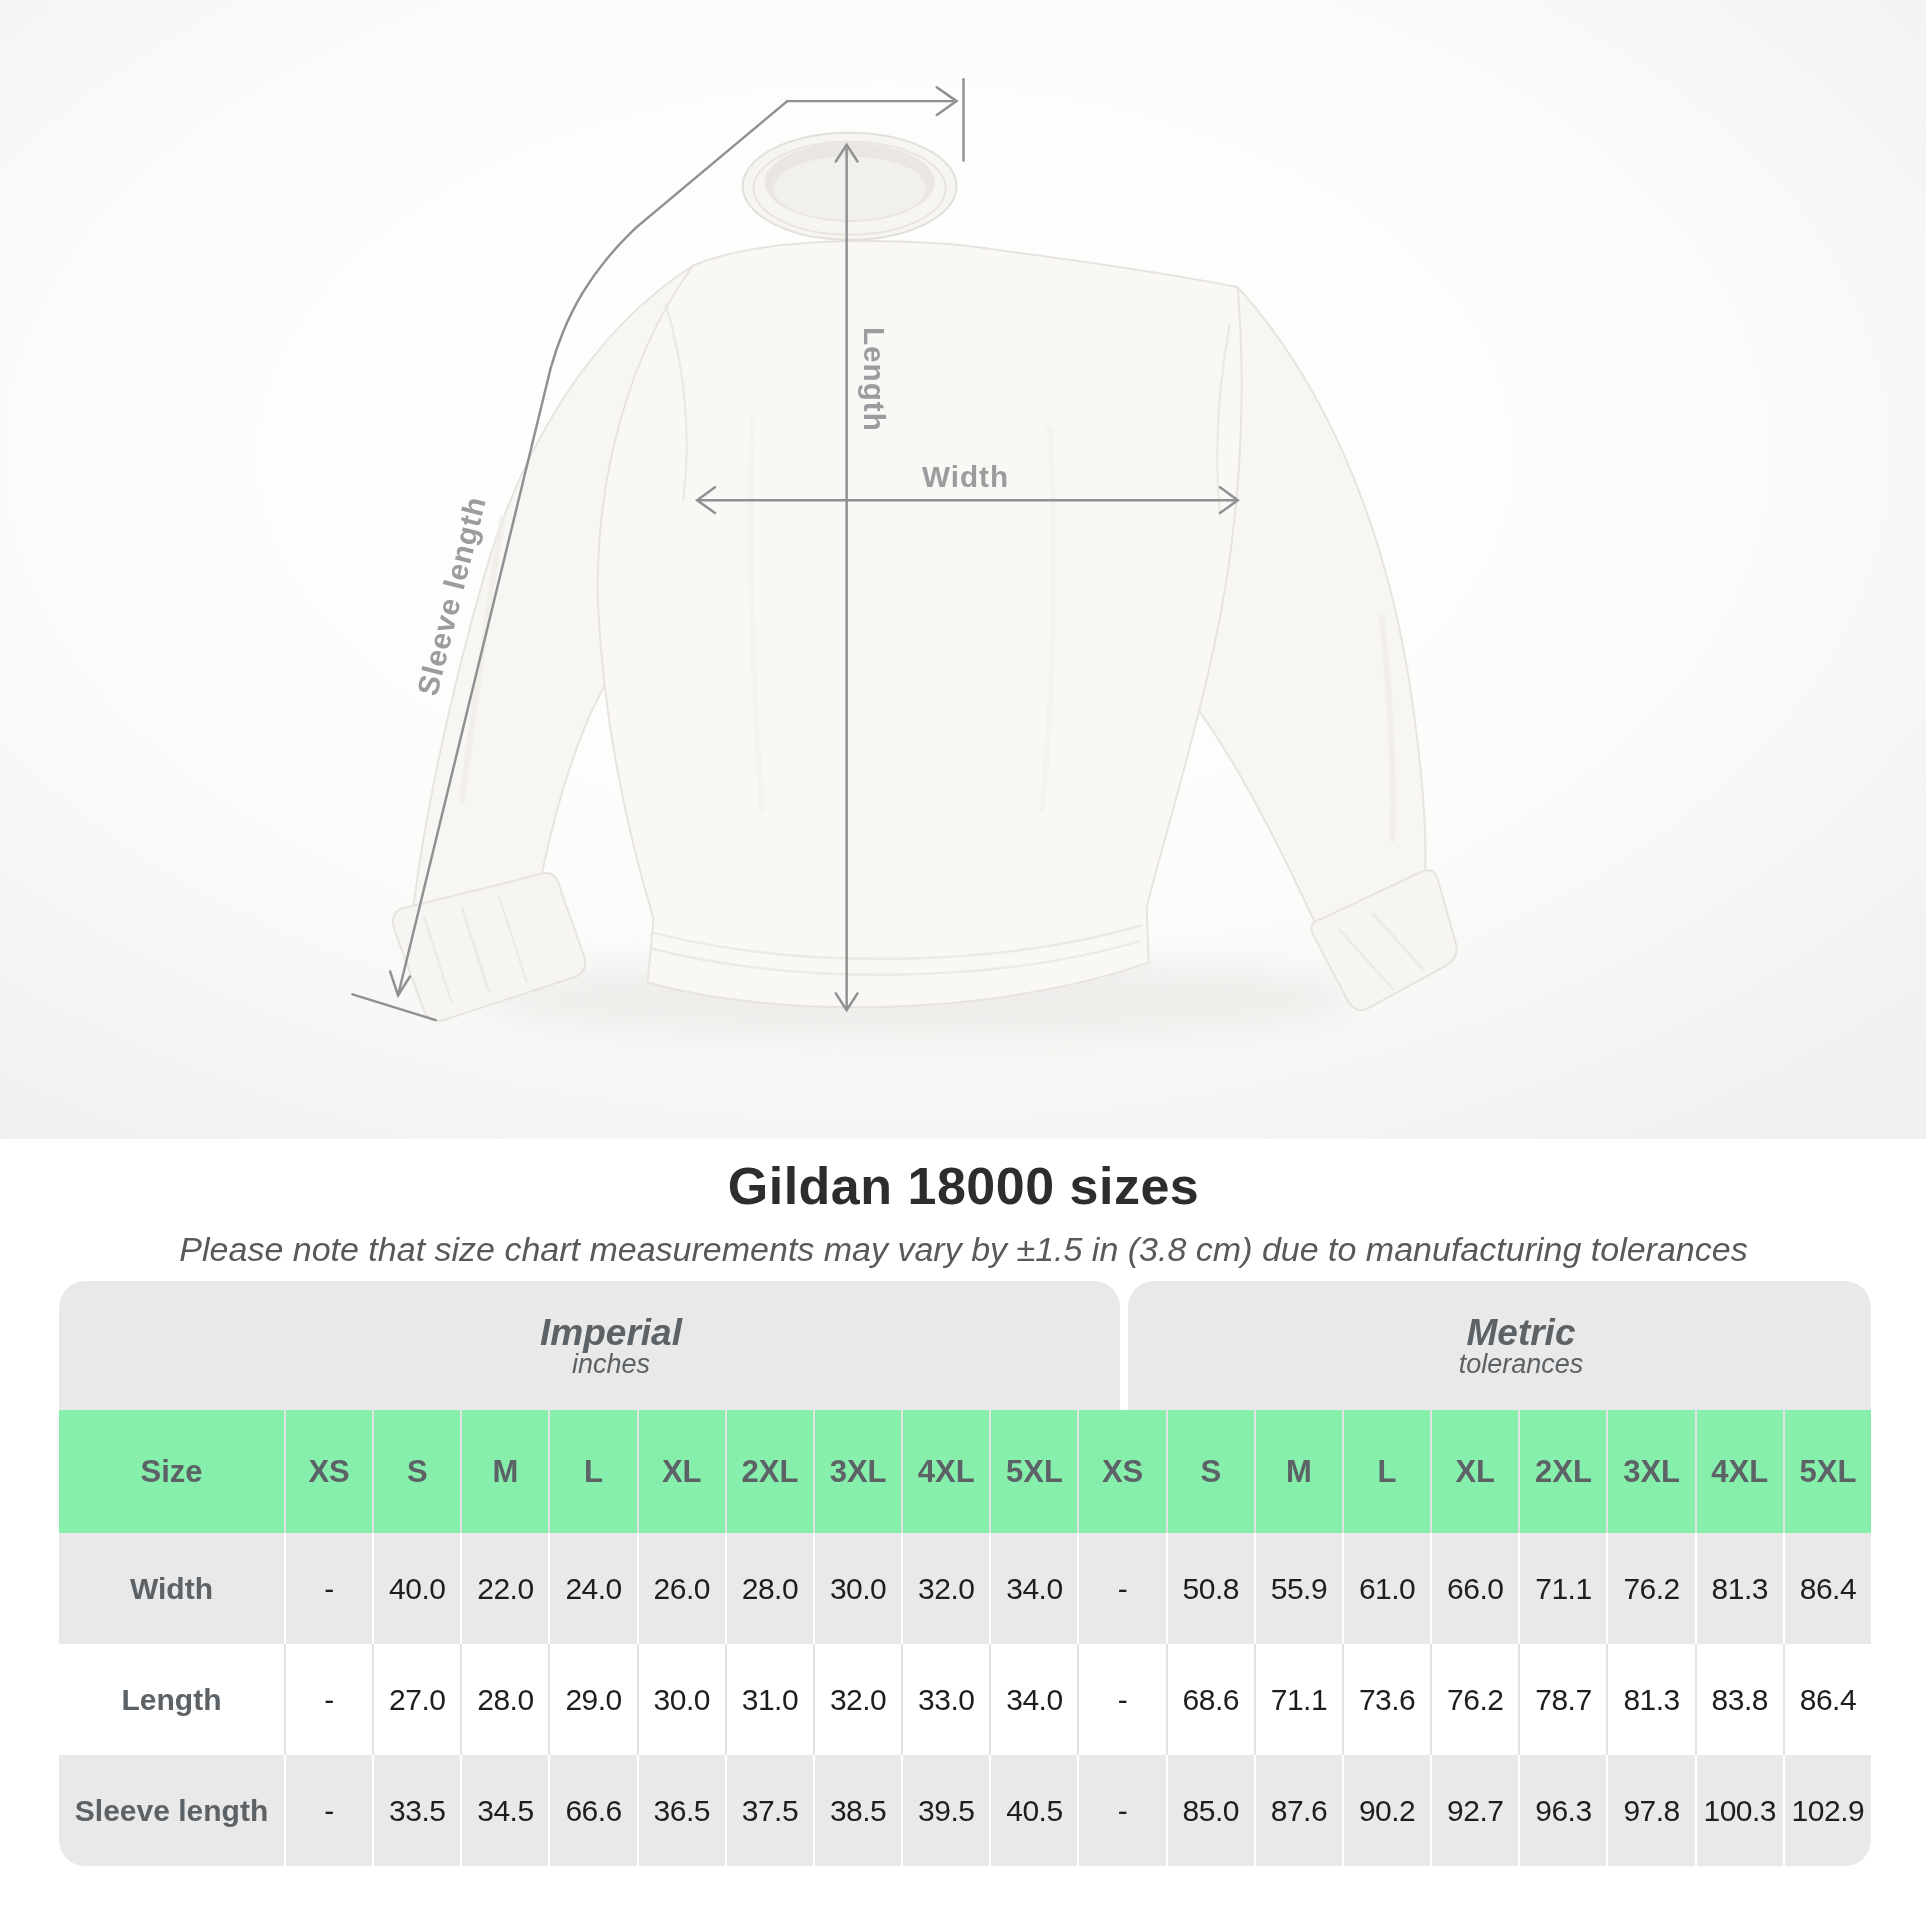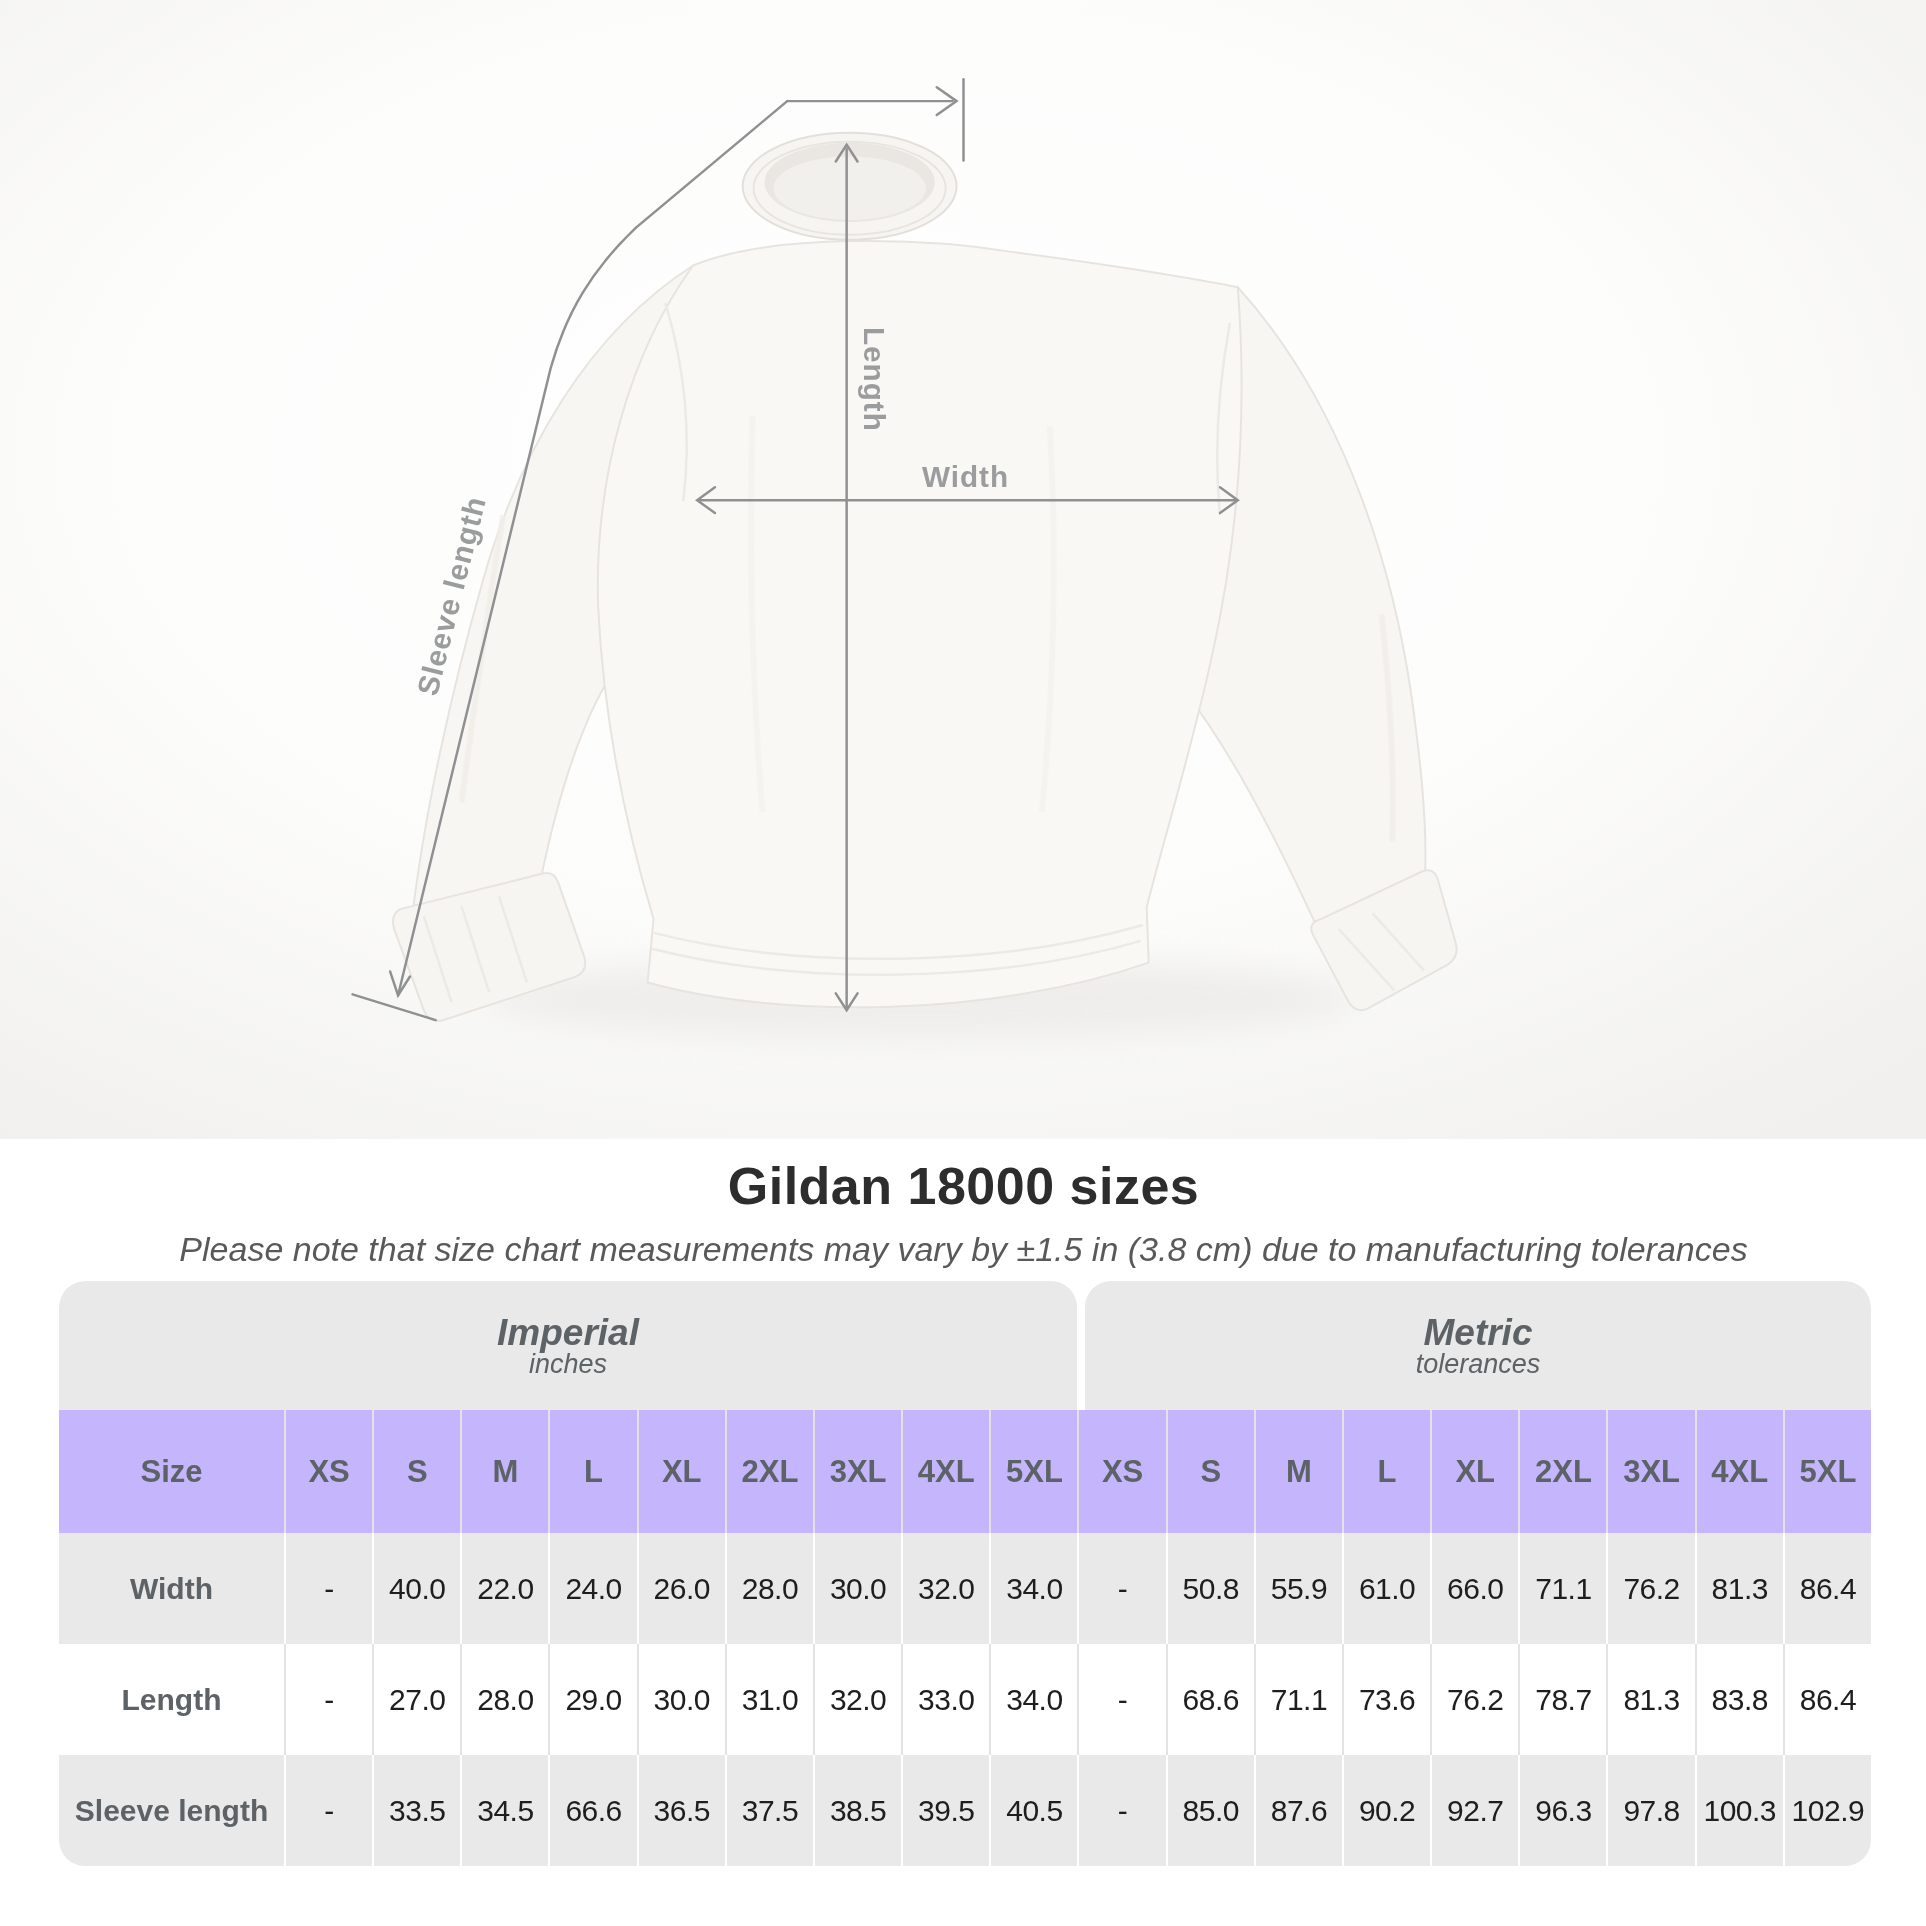--- a/index.html
+++ b/index.html
@@ -14,27 +14,27 @@
   .headline{position:absolute;left:0;top:1156px;width:1927px;text-align:center;}
   .title{font-size:52px;font-weight:bold;color:#2d2d2d;margin:0;letter-spacing:0.5px;}
   .subtitle{font-size:34px;font-style:italic;color:#595959;margin:14px 0 0 0;}
   
   .size-table{
     position:absolute;left:59px;top:1281px;width:1812px;
     border-radius:26px;overflow:hidden;
   }
   .band-row{display:flex;gap:8px;height:129px;}
   .band{background:#e9e9e9;border-radius:26px 26px 0 0;display:flex;flex-direction:column;
-        align-items:center;justify-content:center;}
+        align-items:center;justify-content:center;padding-left:43px;}
   .band.imperial{width:1018px;}
   .band.metric{flex:1;}
   .band-name{font-size:37px;font-weight:bold;font-style:italic;color:#5c6266;line-height:1;}
   .band-unit{font-size:27px;font-style:italic;color:#5c6266;margin-top:0;line-height:1;}
   .trow{display:grid;grid-template-columns:225px repeat(18,1fr);align-items:center;}
-  .trow.head{height:123px;background:#c4b5fd;--sep:#e3e3e3;}
+  .trow.head{height:123px;background:#86efac;--sep:#e3e3e3;}
   .trow.gray{height:111px;background:#e9e9e9;--sep:#ffffff;}
   .trow.white{height:111px;background:#ffffff;--sep:#e3e3e3;}
   .c{height:100%;display:flex;align-items:center;justify-content:center;}
   .trow .c + .c{border-left:2px solid var(--sep);}
   .c.hdr{font-size:31px;font-weight:bold;color:#5c6266;}
   .c.lab{font-size:30px;font-weight:bold;color:#5c6266;}
   .c.val{font-size:30px;font-weight:400;color:#1e1e1e;letter-spacing:-0.5px;}
 </style>
 </head>
 <body>

